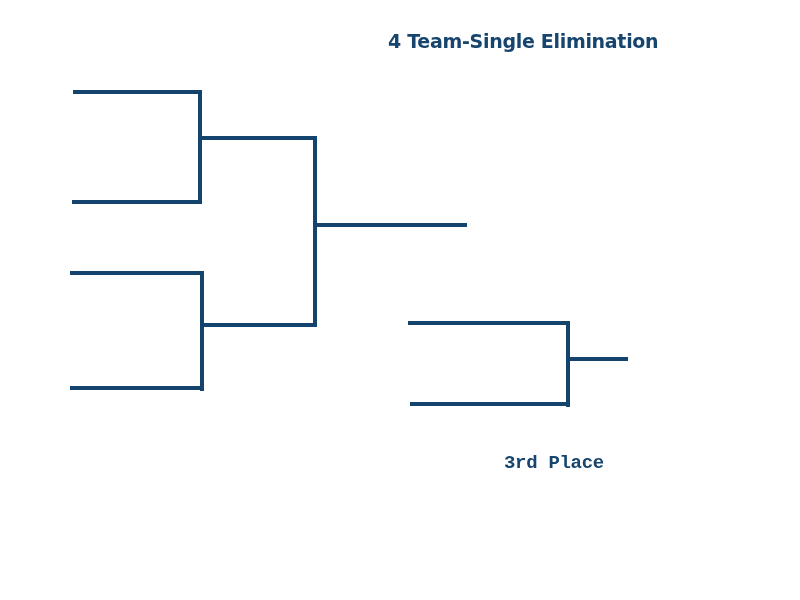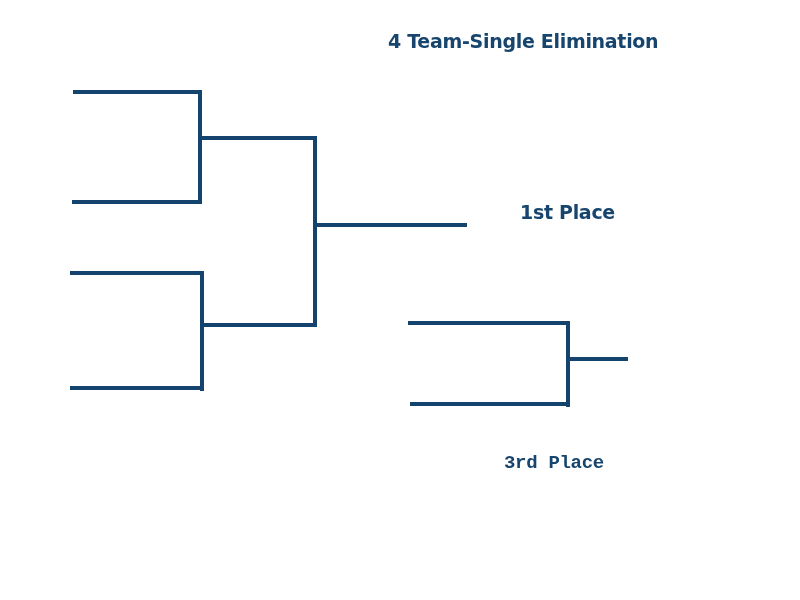--- a/index.html
+++ b/index.html
@@ -31,21 +31,20 @@
   #title { left: 388px; top: 30px; }
   #first-place-label { left: 520px; top: 201px; }
   #third-place-label { left: 504px; top: 452px; font-family: Liberation Mono, monospace; }
 </style>
 </head>
 <body>
 
 <div id="canvas">
   <div id="title" class="label">4 Team-Single Elimination</div>
 
-  <div id="first-place-label" class="label">1st Place</div>
 
   <div id="third-place-label" class="label">3rd Place</div>
 <div class="seg" style="left: 73px; top: 90px; width: 129px; height: 4px;"></div>
     <div class="seg" style="left: 198px; top: 90px; width: 4px; height: 114px;"></div>
     <div class="seg" style="left: 72px; top: 200px; width: 130px; height: 4px;"></div>
     <div class="seg" style="left: 198px; top: 136px; width: 119px; height: 4px;"></div>
     <div class="seg" style="left: 313px; top: 136px; width: 4px; height: 191px;"></div>
     <div class="seg" style="left: 313px; top: 223px; width: 154px; height: 4px;"></div>
     <div class="seg" style="left: 70px; top: 271px; width: 134px; height: 4px;"></div>
     <div class="seg" style="left: 200px; top: 271px; width: 4px; height: 120px;"></div>

